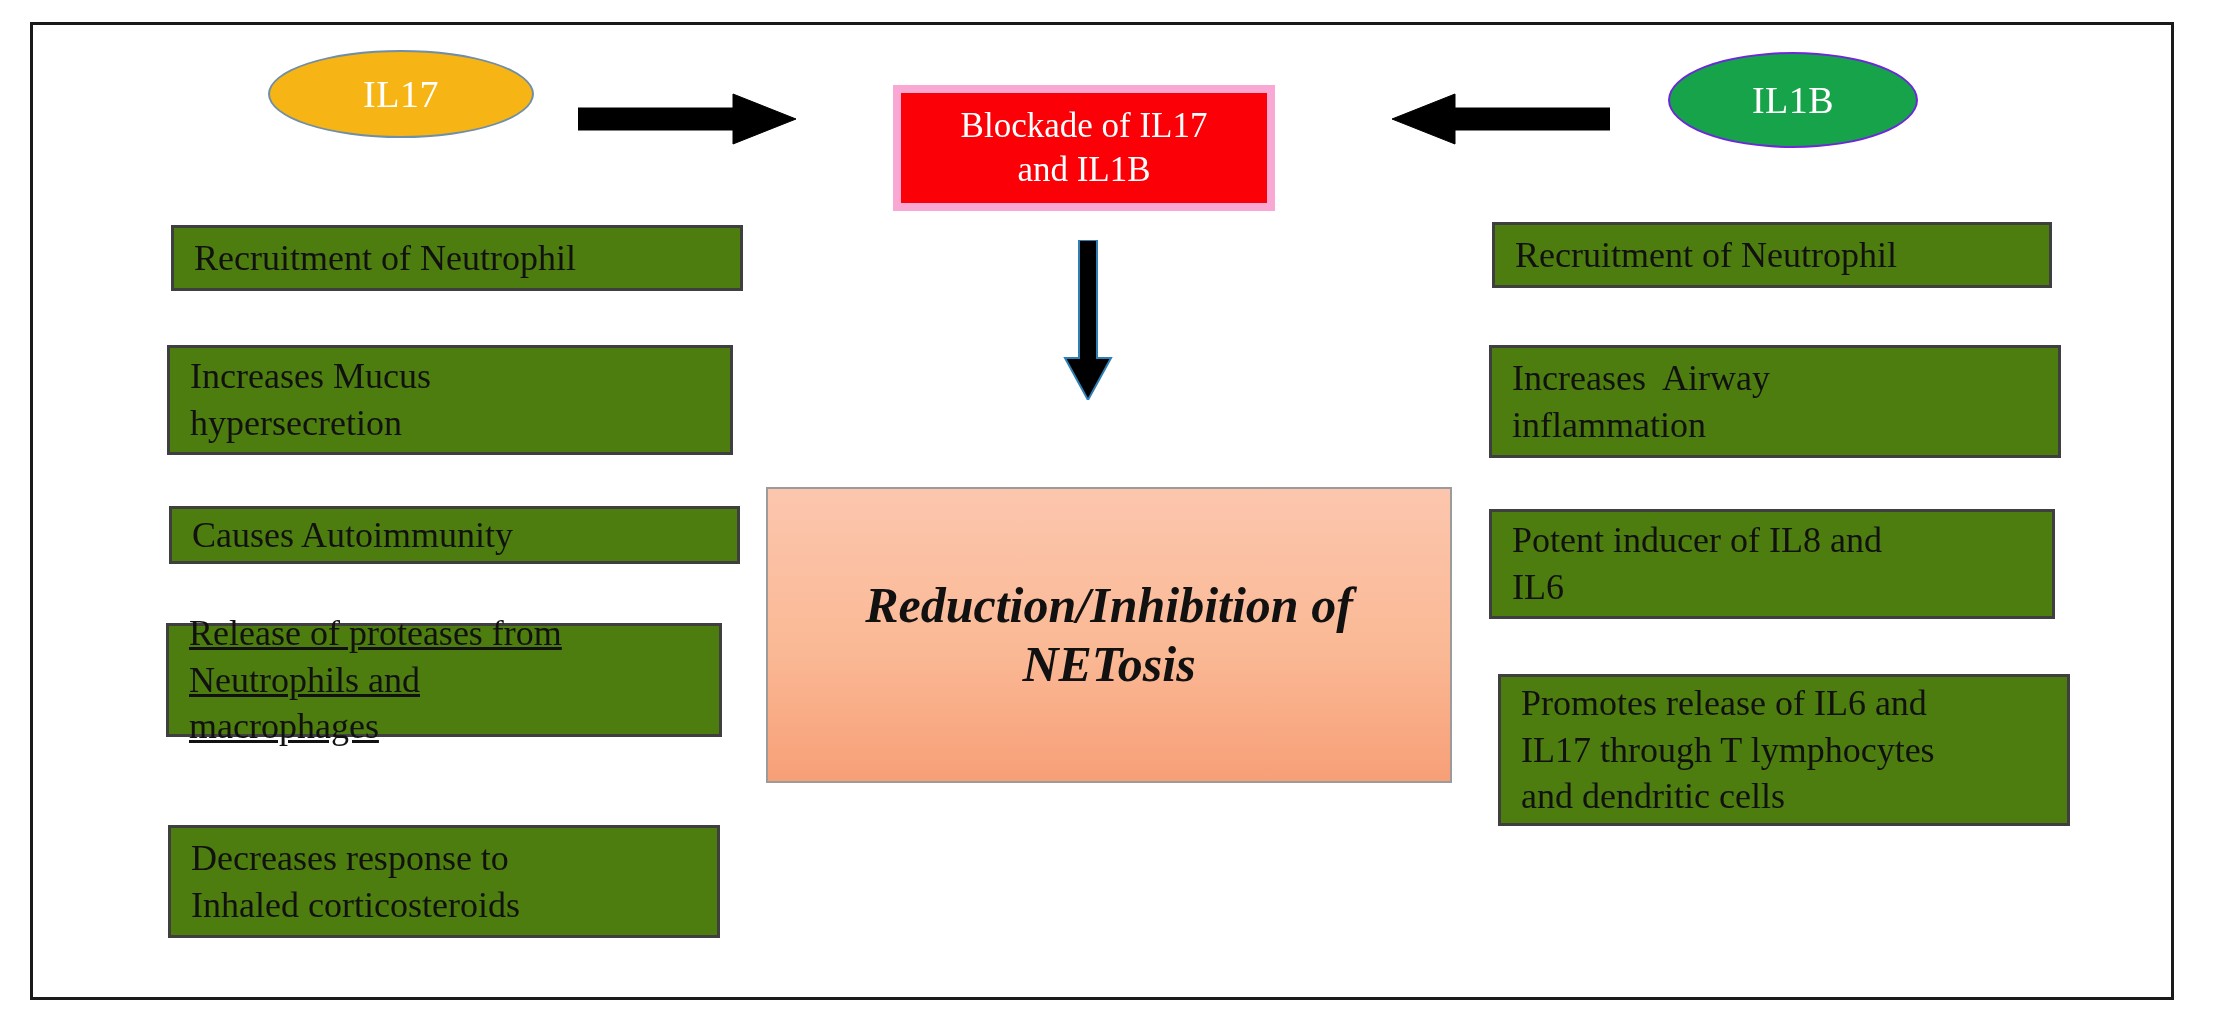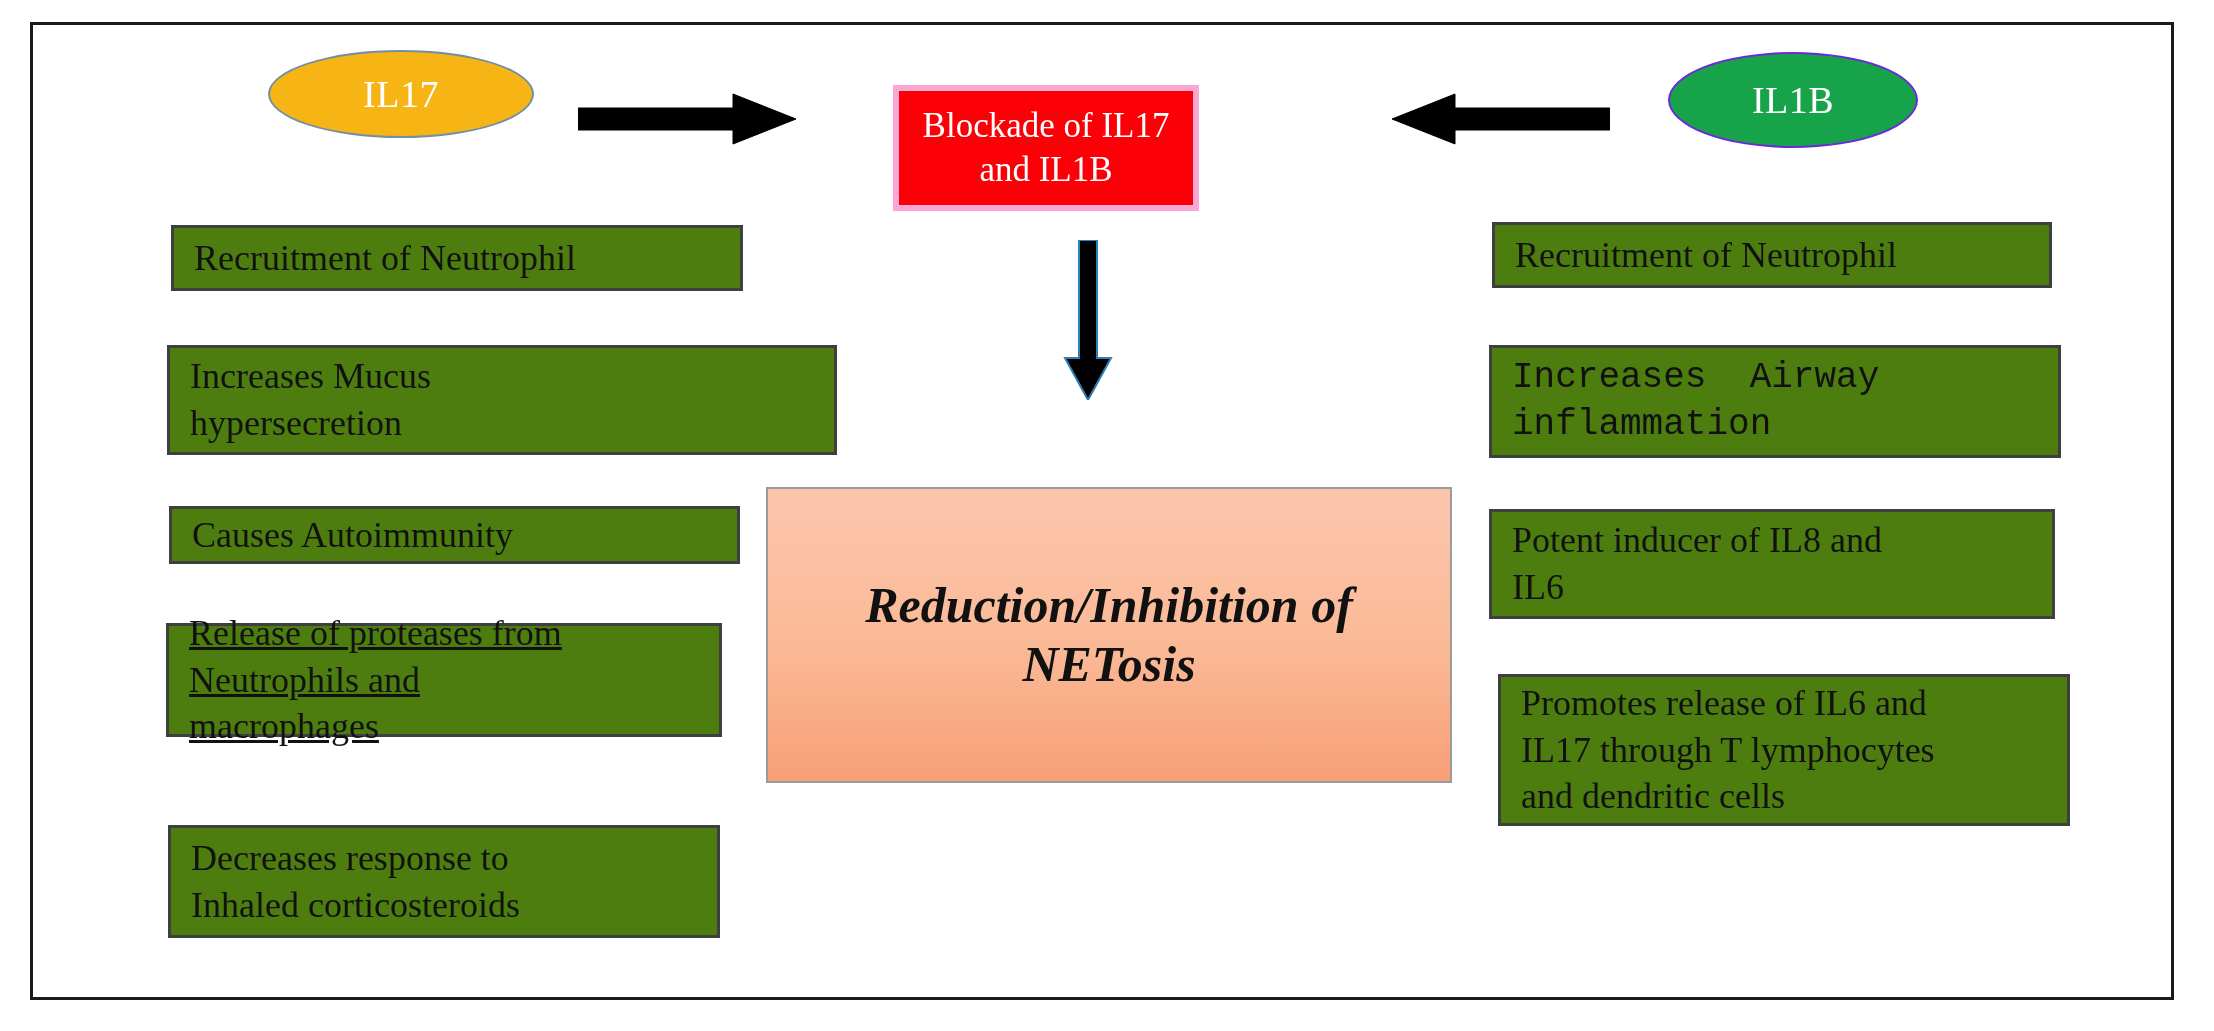--- a/index.html
+++ b/index.html
@@ -57,24 +57,24 @@
     height: 96px;
     background: #16a34a;
     border: 2px solid #6d28d9;
   }
 
   
   #blockade-box {
     position: absolute;
     left: 893px;
     top: 85px;
-    width: 306px;
+    width: 382px;
     height: 126px;
     background: #fb0007;
-    border: 6px solid #f9a8d4;
+    border: 8px solid #f9a8d4;
     box-sizing: border-box;
     display: flex;
     align-items: center;
     justify-content: center;
     text-align: center;
     color: #ffffff;
     font-size: 35px;
     line-height: 1.25;
     padding: 0 18px;
   }
@@ -125,28 +125,28 @@
     font-size: 36px;
     line-height: 1.30;
     padding: 10px 16px 10px 20px;
     display: flex;
     align-items: center;
     white-space: pre-wrap;
   }
 
   
   #left-box-0 { left: 171px; top: 225px;  width: 572px; height: 66px; }
-  #left-box-1 { left: 167px; top: 345px;  width: 670px; height: 110px; }
+  #left-box-1 { left: 167px; top: 345px;  width: 566px; height: 110px; }
   #left-box-2 { left: 169px; top: 506px;  width: 571px; height: 58px; }
   #left-box-3 { left: 166px; top: 623px;  width: 556px; height: 114px; text-decoration: underline; }
   #left-box-4 { left: 168px; top: 825px;  width: 552px; height: 113px; align-items: center; }
 
   
   #right-box-0 { left: 1492px; top: 222px; width: 560px; height: 66px; }
-  #right-box-1 { left: 1489px; top: 345px; width: 572px; height: 113px; font-family: Liberation Mono, monospace; }
+  #right-box-1 { left: 1489px; top: 345px; width: 572px; height: 113px; }
   #right-box-2 { left: 1489px; top: 509px; width: 566px; height: 110px; }
   #right-box-3 { left: 1486px; top: 674px; width: 572px; height: 152px; margin-left: 12px; }
 </style>
 </head>
 <body>
 
 <div id="figure">
 
   <div class="frame"></div>
 

